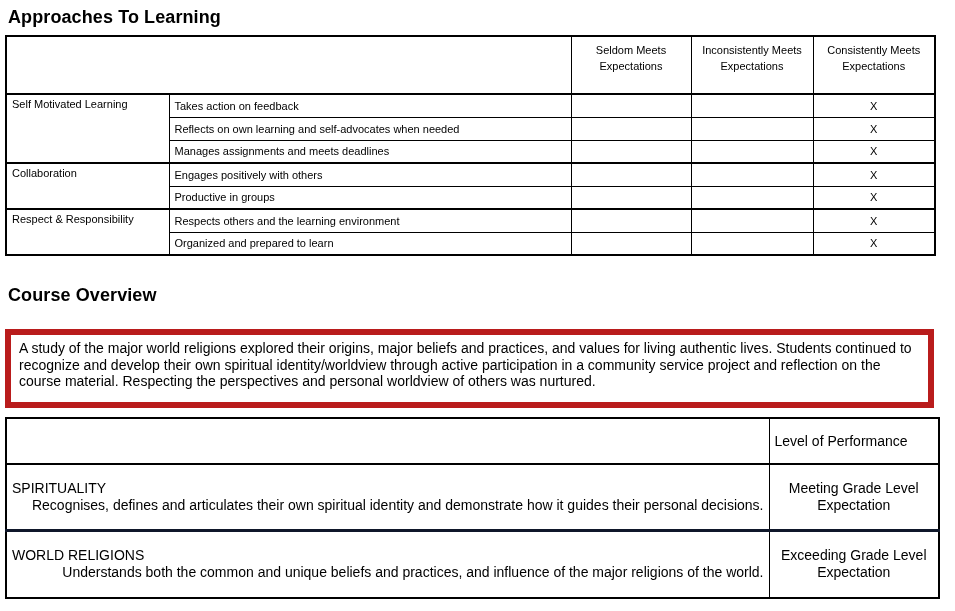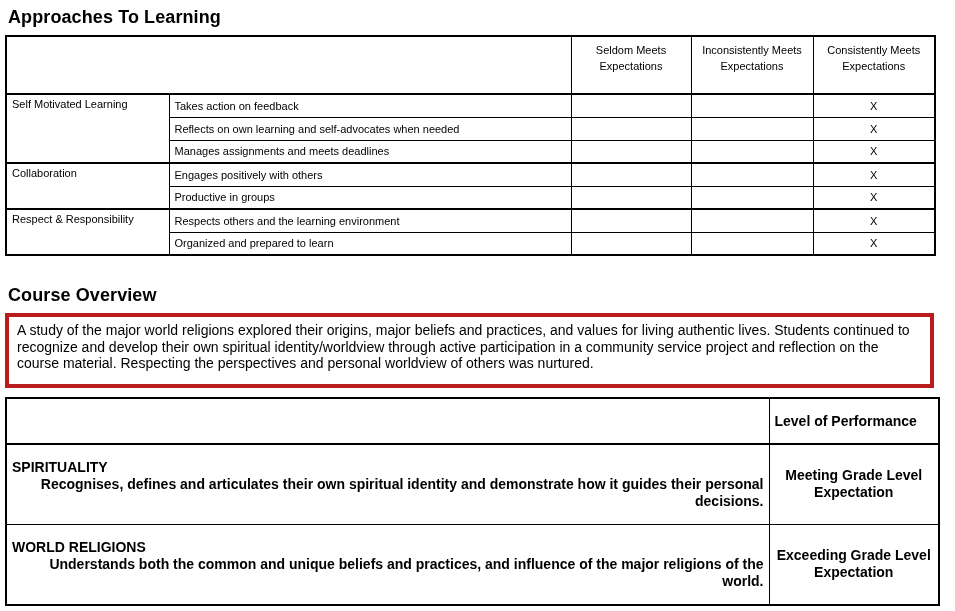--- a/index.html
+++ b/index.html
@@ -44,49 +44,49 @@
   .atl-table tbody td { height: 23px; }
   .atl-table tr.group-start td { border-top: 2px solid #000; }
   .cat-cell { vertical-align: top; line-height: 17px; }
   .desc-cell { vertical-align: middle; }
   .mark-cell { text-align: center; vertical-align: middle; }
 
   
   .co-title { margin-top: 29px; }
   .course-box {
     width: 929px;
-    margin-top: 7px;
-    border: 4px solid #b91c1c;
+    margin-top: 23px;
+    border: 6px solid #b91c1c;
     padding: 5px 8px 12px 8px;
     font-size: 14px;
     line-height: 16.5px;
   }
 
   
   .gle-title { margin-top: 34px; }
   .gle-table {
     width: 933px;
     margin-top: 9px;
     border: 2px solid #000;
   }
   .gle-table th, .gle-table td {
     border: 1px solid #000;
     font-size: 14px;
-    font-weight: bold;
+    font-weight: normal;
     padding: 14px 5px;
     overflow: hidden;
   }
   .gle-table thead th {
     height: 24px;
     text-align: left;
     vertical-align: middle;
     border-bottom: 2px solid #000;
   }
   .gle-table tbody td { height: 67px; vertical-align: middle; line-height: 17px; }
-  .gle-table tbody tr + tr td { border-top: 1px solid #0f172a; }
+  .gle-table tbody tr + tr td { border-top: 3px solid #0f172a; }
   .strand-cell { padding-left: 6px; }
   .strand-name { display: block; }
   .strand-desc { display: block; text-align: right; }
   .level-cell { text-align: center; }
 </style>
 </head>
 <body>
 
 <div class="page">
 

